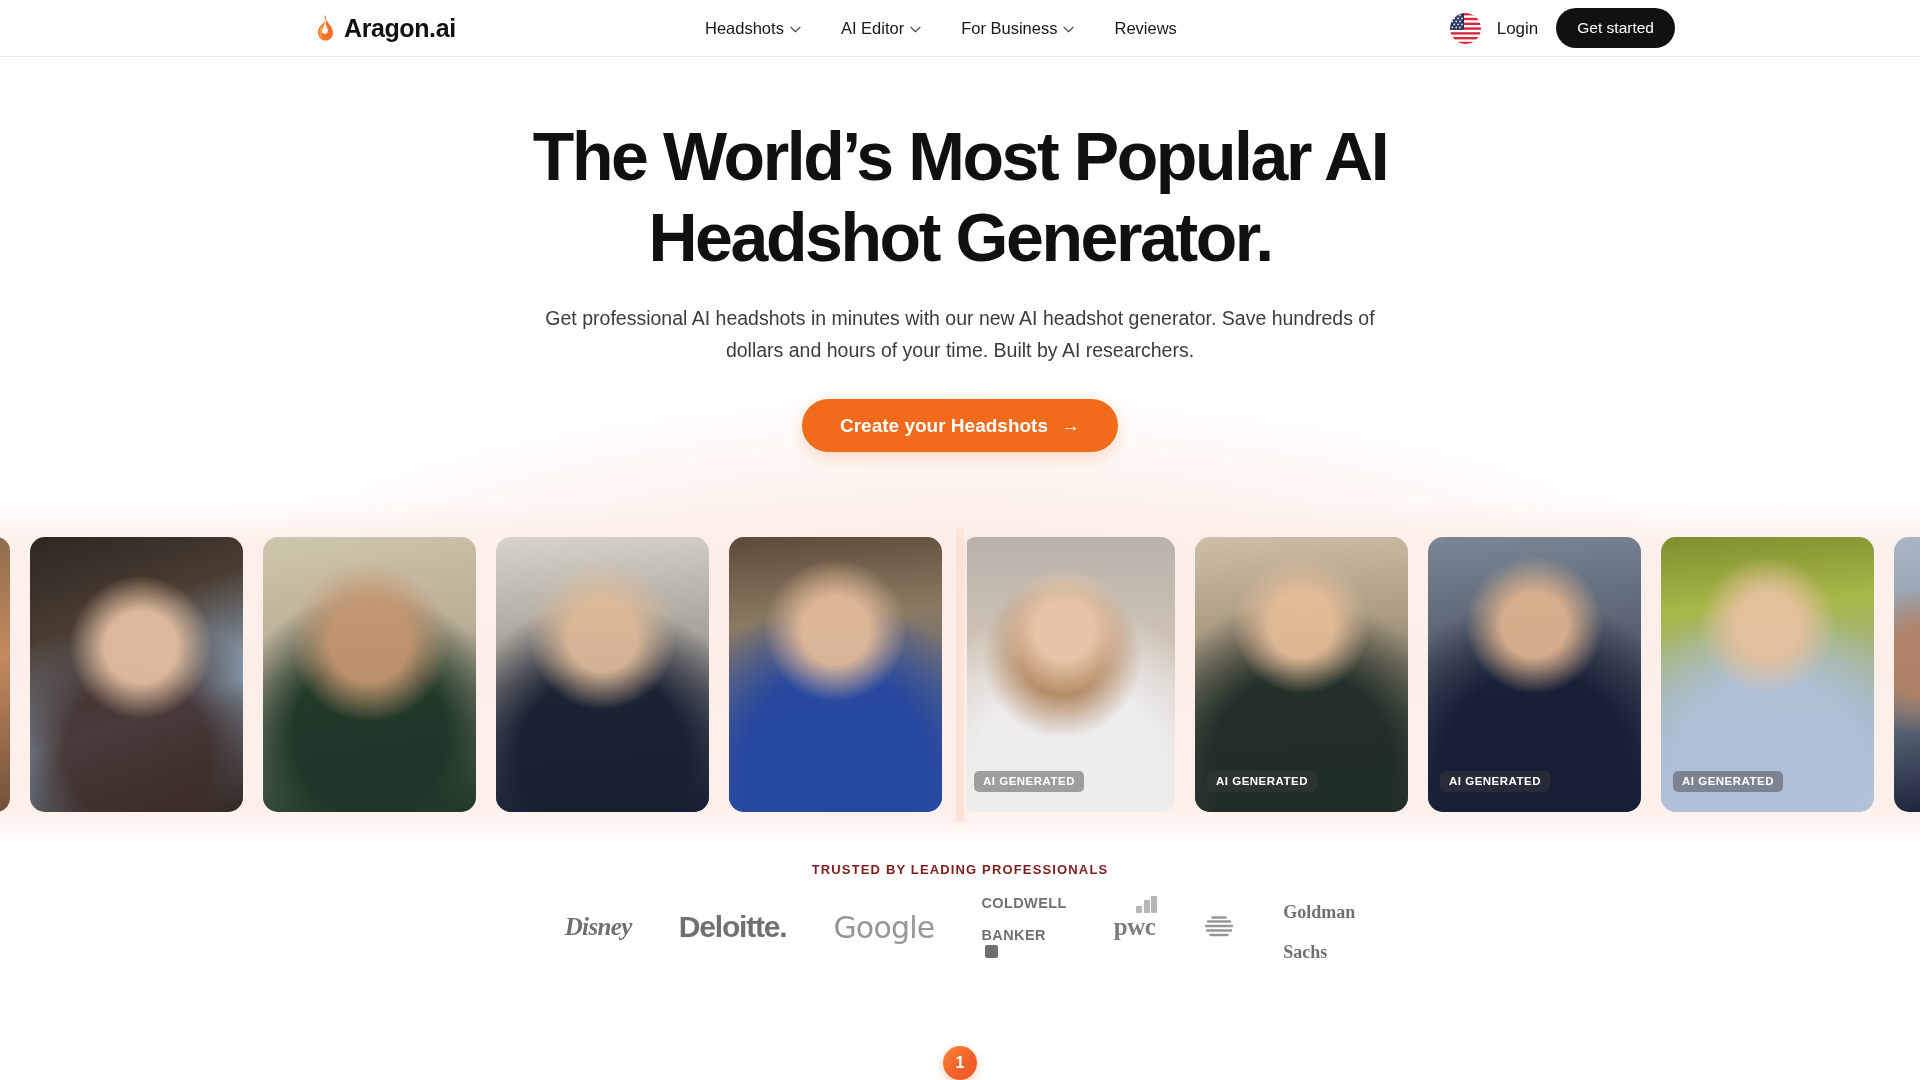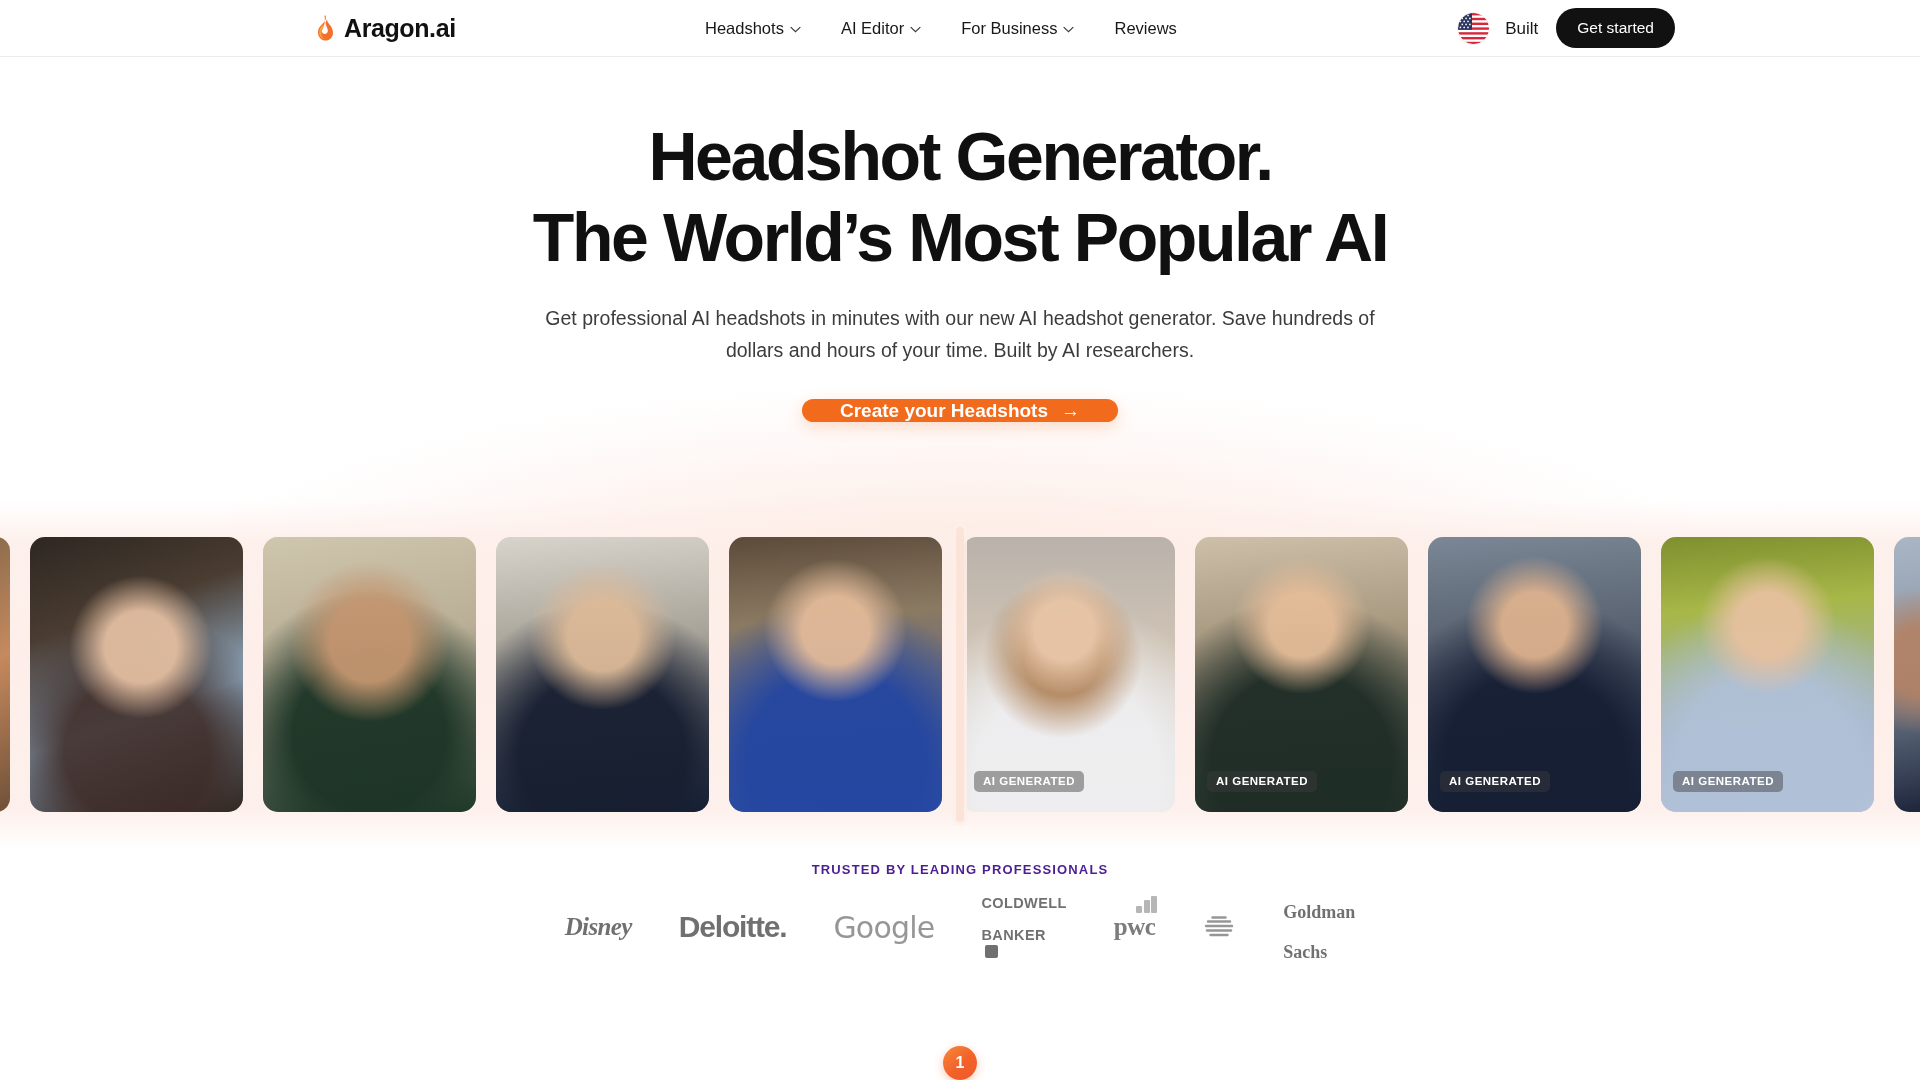--- a/index.html
+++ b/index.html
@@ -150,21 +150,21 @@
   .cta {
     display: inline-flex;
     align-items: center;
     gap: 13px;
     background: #f26a1b;
     color: #ffffff;
     font-size: 19px;
     font-weight: 700;
     border: none;
     border-radius: 999px;
-    padding: 2px 38px;
+    padding: 17px 38px;
     cursor: pointer;
     font-family: inherit;
     line-height: 1;
     box-shadow: 0 5px 16px rgba(242,106,27,0.22);
   }
   .cta .arrow { font-size: 19px; line-height: 1; display: inline-block; }
 
   
   .carousel-band {
     position: absolute;
@@ -250,21 +250,21 @@
     position: absolute;
     top: 862px;
     width: 100%;
     text-align: center;
     z-index: 6;
   }
   .trusted-label {
     font-size: 13px;
     font-weight: 700;
     letter-spacing: 1.15px;
-    color: #4c1d95;
+    color: #7f1d1d;
   }
   .logos {
     margin-top: 29px;
     display: flex;
     align-items: center;
     justify-content: center;
     gap: 47px;
     filter: grayscale(1);
     opacity: 0.72;
   }
@@ -414,30 +414,30 @@
               <circle cx="4.3" cy="11.4" r="0.85"></circle>
                 <circle cx="8.1" cy="11.4" r="0.85"></circle>
                 <circle cx="11.9" cy="11.4" r="0.85"></circle>
               <circle cx="2.4" cy="14.4" r="0.85"></circle>
                 <circle cx="6.2" cy="14.4" r="0.85"></circle>
                 <circle cx="10" cy="14.4" r="0.85"></circle>
             </g>
           </g>
         </svg>
       </div>
-      <span class="login-link">Built</span>
+      <span class="login-link">Login</span>
       <button class="get-started">Get started</button>
     </div>
   </header>
 
   <section class="hero">
 
     <h1 class="hero-title">
+      <span class="line">The World’s Most Popular AI</span>
       <span class="line">Headshot Generator.</span>
-      <span class="line">The World’s Most Popular AI</span>
     </h1>
 
     <p class="hero-sub">Get professional AI headshots in minutes with our new AI headshot generator. Save hundreds of dollars and hours of your time. Built by AI researchers.</p>
 
     <div class="cta-wrap">
       <button class="cta">
         <span>Create your Headshots</span>
         <span class="arrow">→</span>
       </button>
     </div>

